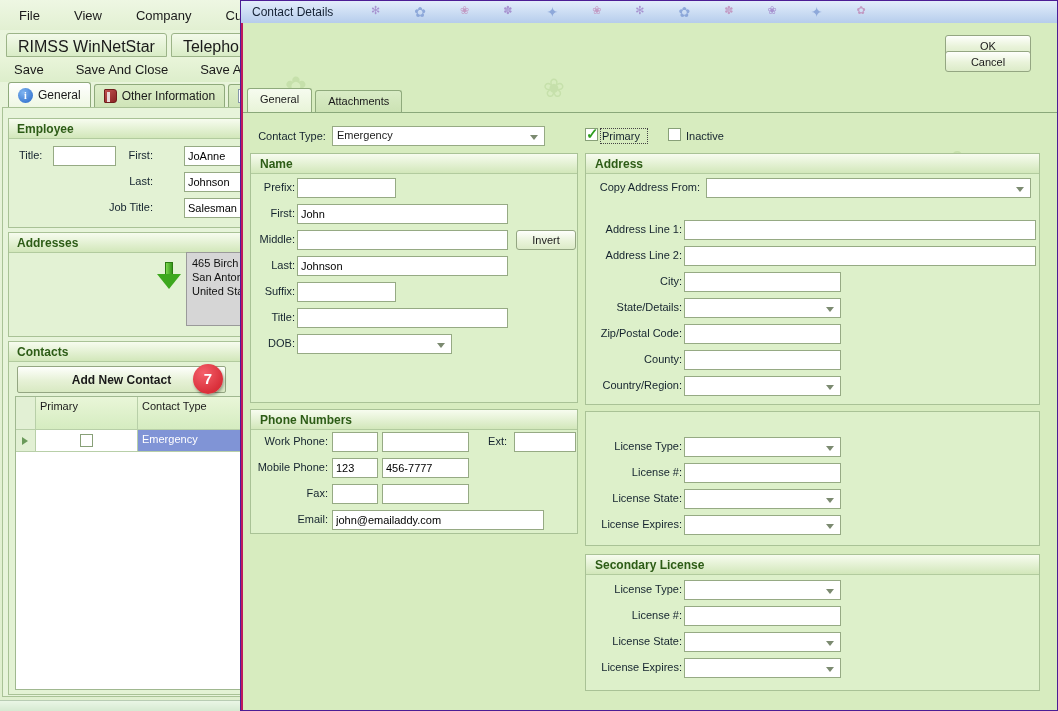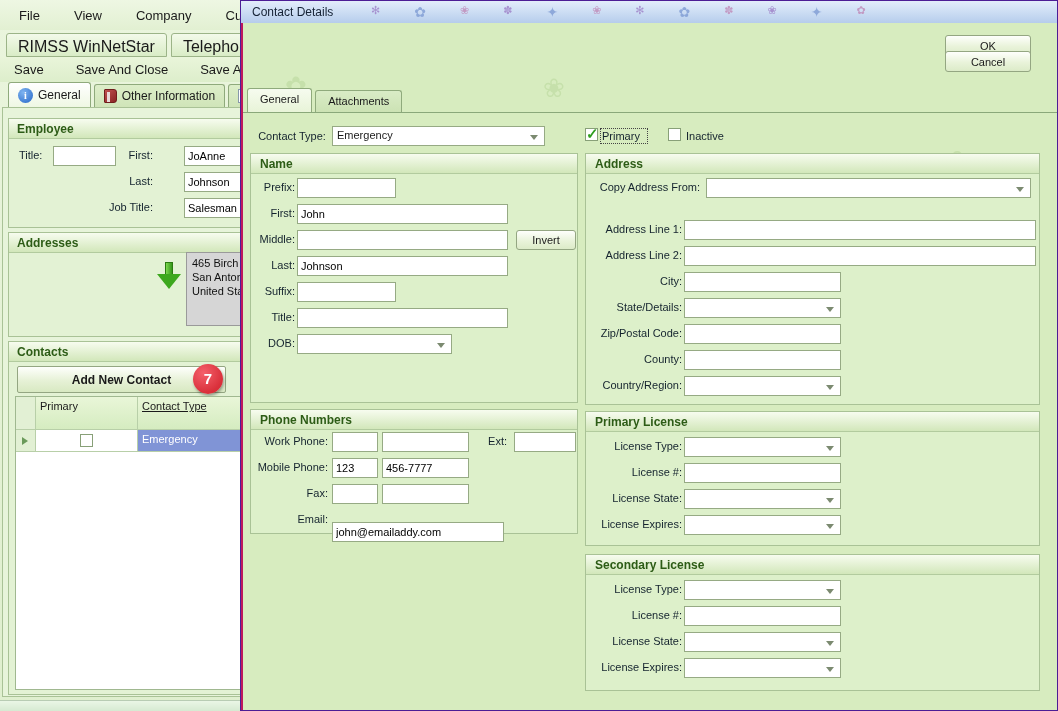--- a/index.html
+++ b/index.html
@@ -149,21 +149,21 @@
       </div>
     </div>
 
     <div class="groupbox" style="left:8px; top:341px; width:330px; height:354px;">
       <div class="group-header">Contacts</div>
       <div class="addnew-btn" style="left:8px; top:24px; width:209px; height:27px;">Add New Contact</div>
       <div class="badge" style="left:184px; top:22px;">7</div>
       <div class="grid" style="left:6px; top:54px; width:320px; height:294px;">
         <div class="gcell ghead gsel" style="left:0; top:0; width:20px; height:33px;"></div>
         <div class="gcell ghead" style="left:20px; top:0; width:102px; height:33px;">Primary</div>
-        <div class="gcell ghead" style="left:122px; top:0; width:197px; height:33px;text-decoration:underline;">Contact Type</div>
+        <div class="gcell ghead" style="left:122px; top:0; width:197px; height:33px;">Contact Type</div>
         <div class="gcell gsel" style="left:0; top:33px; width:20px; height:22px;">
           <span class="sel-arrow"></span>
         </div>
         <div class="gcell" style="left:20px; top:33px; width:102px; height:22px;">
           <span class="checkbox" style="left:44px; top:4px;"></span>
         </div>
         <div class="gcell rowsel" style="left:122px; top:33px; width:197px; height:22px;">Emergency</div>
       </div>
     </div>
 
@@ -243,21 +243,21 @@
         <input class="tinput" style="left: 131px; top: 22px; width: 87px;" value="">
         <span class="flabel" style="left:228px; top:25px; width:28px;">Ext:</span>
         <input class="tinput" style="left: 263px; top: 22px; width: 62px;" value="">
         <span class="flabel" style="left:2px; top:51px; width:75px;">Mobile Phone:</span>
         <input class="tinput" style="left: 81px; top: 48px; width: 46px;" value="123">
         <input class="tinput" style="left: 131px; top: 48px; width: 87px;" value="456-7777">
         <span class="flabel" style="left:2px; top:77px; width:75px;">Fax:</span>
         <input class="tinput" style="left: 81px; top: 74px; width: 46px;" value="">
         <input class="tinput" style="left: 131px; top: 74px; width: 87px;" value="">
         <span class="flabel" style="left:2px; top:103px; width:75px;">Email:</span>
-        <input class="tinput" style="left: 81px; top: 112px; width: 172px;" value="john@emailaddy.com">
+        <input class="tinput" style="left: 81px; top: 100px; width: 212px;" value="john@emailaddy.com">
       </div>
 
       <div class="section" style="left:342px; top:130px; width:455px; height:252px;">
         <div class="sec-header">Address</div>
         <span class="flabel" style="left:2px; top:27px; width:112px;">Copy Address From:</span>
         <div class="combo" style="left:120px; top:24px; width:325px;"><span></span></div>
         <span class="flabel" style="left:2px; top:69px; width:94px;">Address Line 1:</span>
         <input class="tinput" style="left: 98px; top: 66px; width: 352px;" value="">
         <span class="flabel" style="left:2px; top:95px; width:94px;">Address Line 2:</span>
         <input class="tinput" style="left: 98px; top: 92px; width: 352px;" value="">
@@ -267,21 +267,20 @@
         <div class="combo" style="left:98px; top:144px; width:157px;"><span></span></div>
         <span class="flabel" style="left:2px; top:173px; width:94px;">Zip/Postal Code:</span>
         <input class="tinput" style="left: 98px; top: 170px; width: 157px;" value="">
         <span class="flabel" style="left:2px; top:199px; width:94px;">County:</span>
         <input class="tinput" style="left: 98px; top: 196px; width: 157px;" value="">
         <span class="flabel" style="left:2px; top:225px; width:94px;">Country/Region:</span>
         <div class="combo" style="left:98px; top:222px; width:157px;"><span></span></div>
       </div>
 
       <div class="section" style="left:342px; top:388px; width:455px; height:135px;">
-        <div class="sec-header">Primary License</div>
         <span class="flabel" style="left:2px; top:28px; width:94px;">License Type:</span>
         <div class="combo" style="left:98px; top:25px; width:157px;"><span></span></div>
         <span class="flabel" style="left:2px; top:54px; width:94px;">License #:</span>
         <input class="tinput" style="left: 98px; top: 51px; width: 157px;" value="">
         <span class="flabel" style="left:2px; top:80px; width:94px;">License State:</span>
         <div class="combo" style="left:98px; top:77px; width:157px;"><span></span></div>
         <span class="flabel" style="left:2px; top:106px; width:94px;">License Expires:</span>
         <div class="combo" style="left:98px; top:103px; width:157px;"><span></span></div>
       </div>
 

